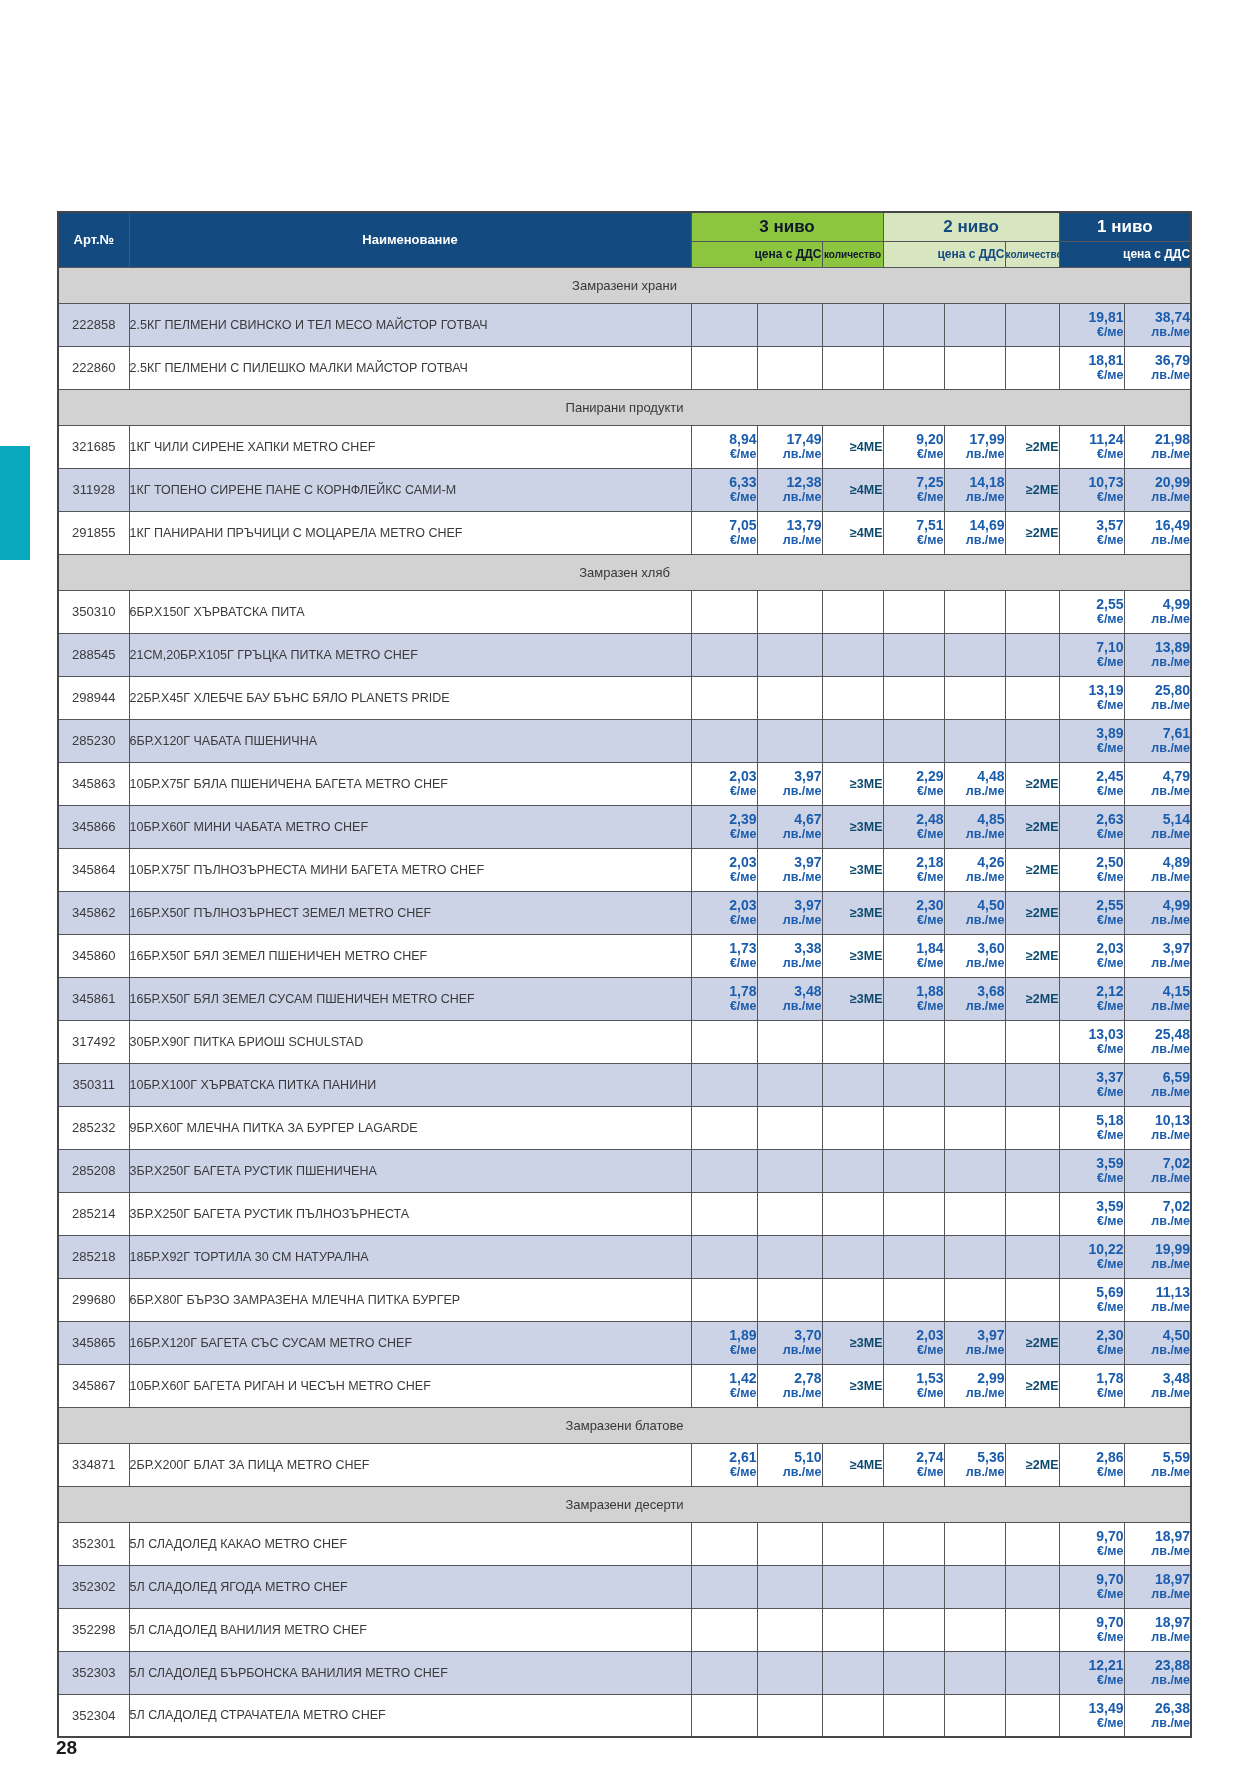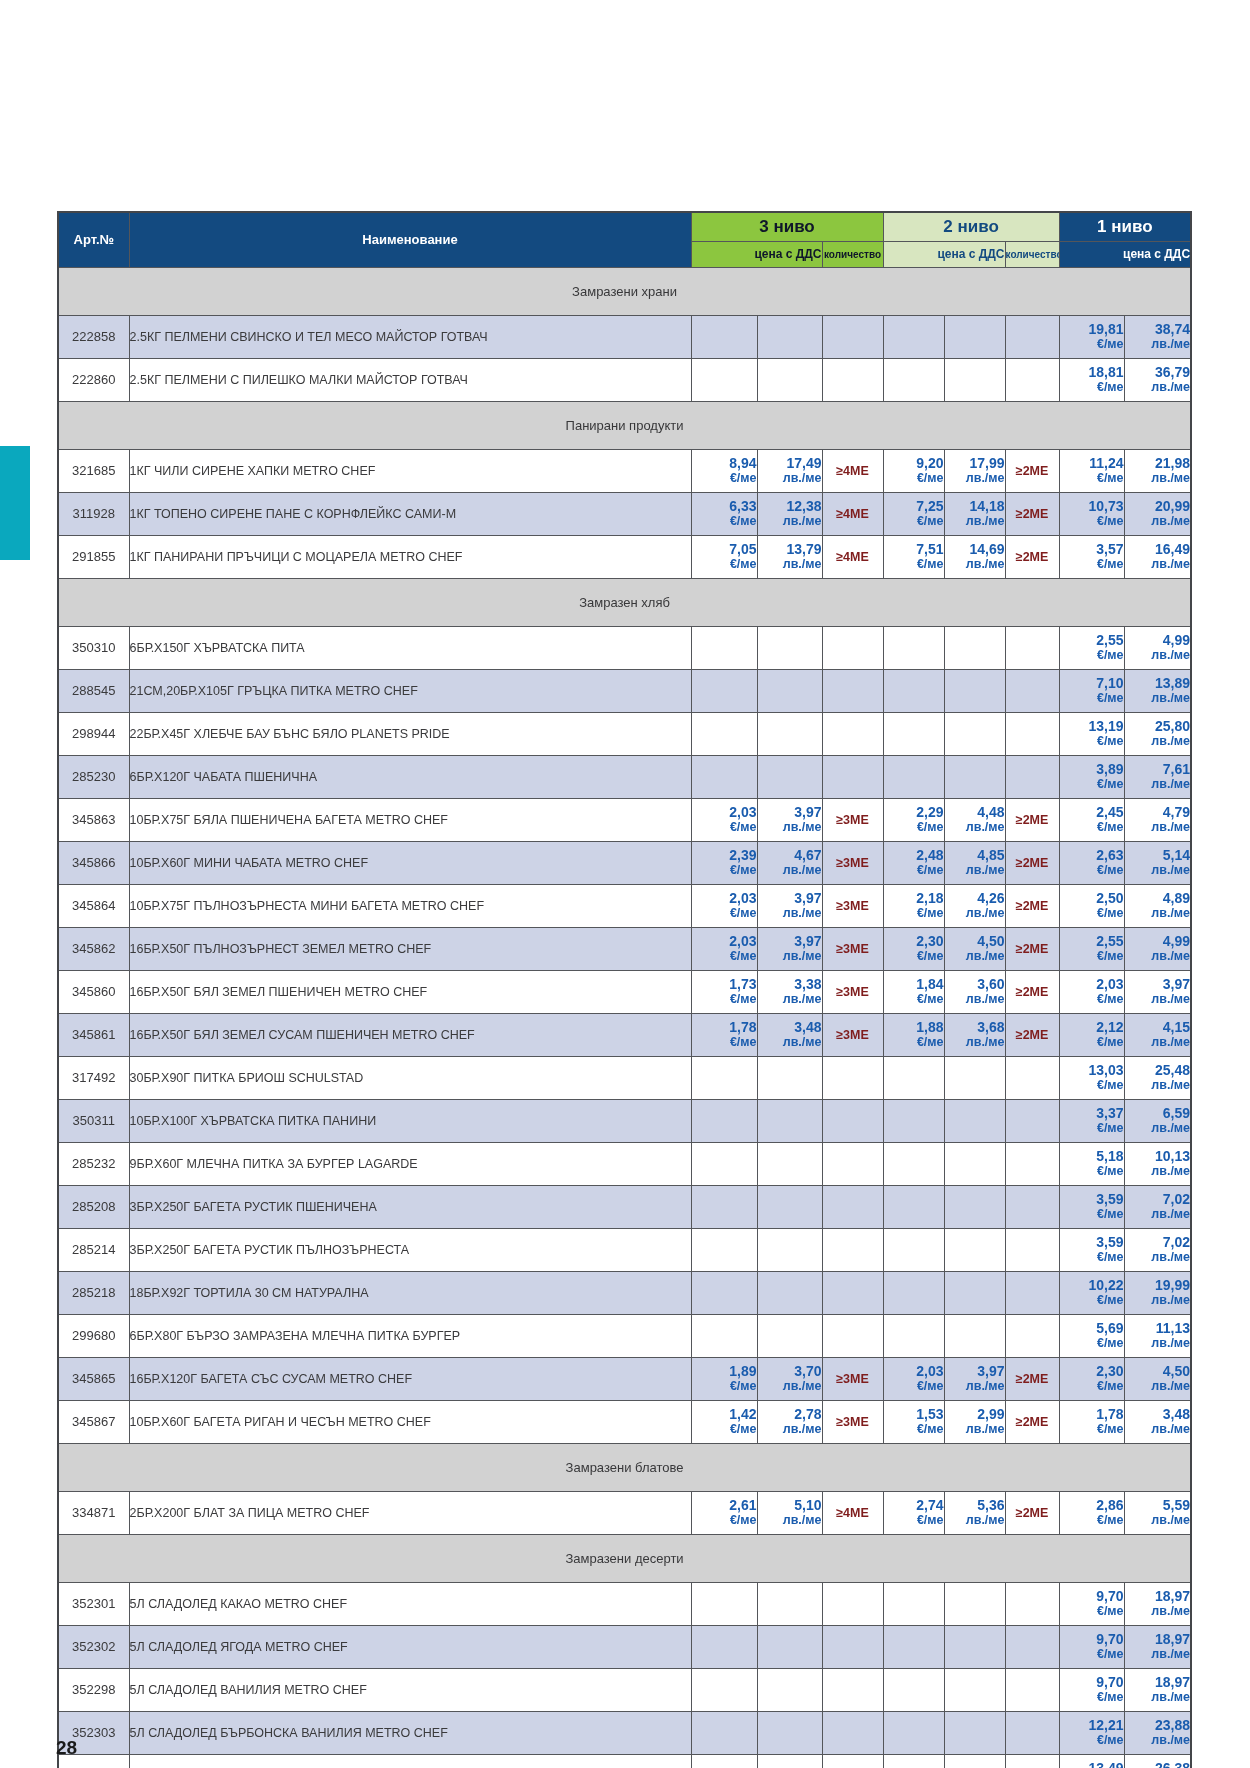--- a/index.html
+++ b/index.html
@@ -45,31 +45,31 @@
   th{font-weight:bold;}
   .h-blue{background:#134a80;color:#ffffff;}
   .h-g3{background:#8cc63f;color:#0f172a;}
   .h-g2{background:#d8e6c0;color:#134a80;}
   .h-lvl{font-size:17px;}
   .h-sub{font-size:12px;text-align:right;}
   .h-sub-sm{font-size:10px;}
   .h-art{font-size:13px;}
   .h-name{font-size:13px;border-left:1px solid rgba(255,255,255,.45) !important;}
 
-  tbody tr.section{height:48px;background:#d2d2d2;}
+  tbody tr.section{height:36px;background:#d2d2d2;}
   tbody tr.section td{text-align:center;font-size:13px;color:#38383a;}
   tbody tr.item{height:43px;background:#ffffff;}
   tbody tr.item.shade{background:#cdd3e6;padding-left:45px;}
 
   td.art{text-align:center;font-size:13px;color:#3a3a3c;}
   td.name{text-align:left;font-size:12.5px;color:#3a3a3c;padding:0 4px 0 7px;}
   td.price{text-align:right;padding:2px 5px;color:#1a5cae;}
   td.price .num{font-size:14px;font-weight:bold;line-height:15px;}
   td.price .unit{font-size:12.5px;font-weight:bold;line-height:14px;}
-  td.qty{text-align:center;font-size:12.5px;font-weight:bold;color:#7f1d1d;}
+  td.qty{text-align:right;font-size:12.5px;font-weight:bold;color:#0c4a6e;}
 
   .page-num{position:absolute;left:56px;top:1737px;font-size:19px;font-weight:bold;color:#1a1a1a;}
 </style>
 </head>
 <body>
 
 <div class="page">
 
 
   <div class="edge-tab"></div>

